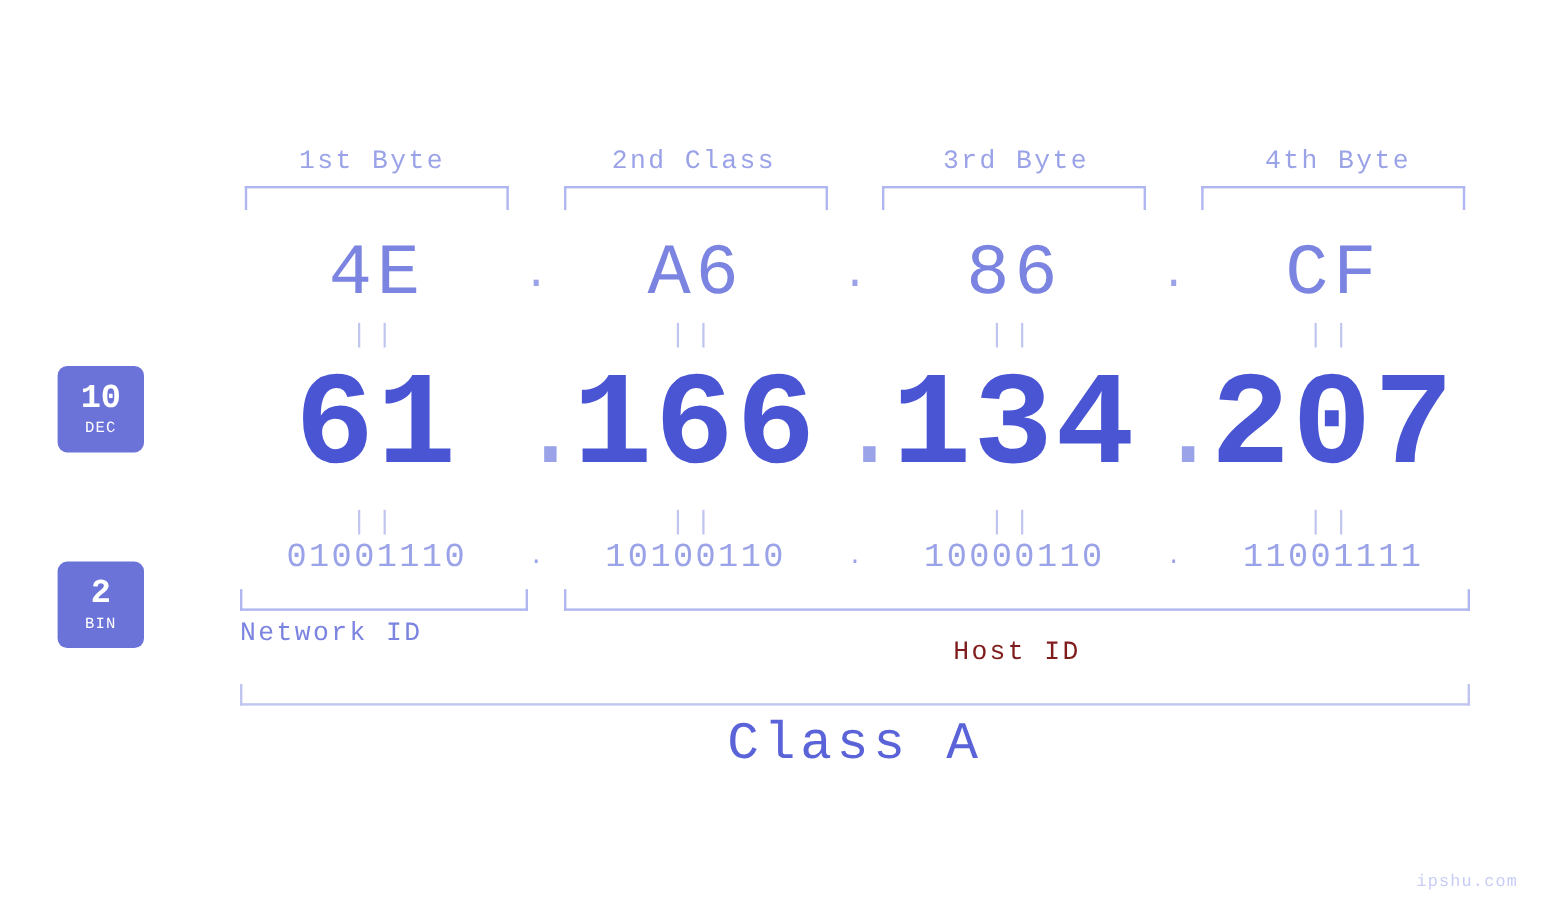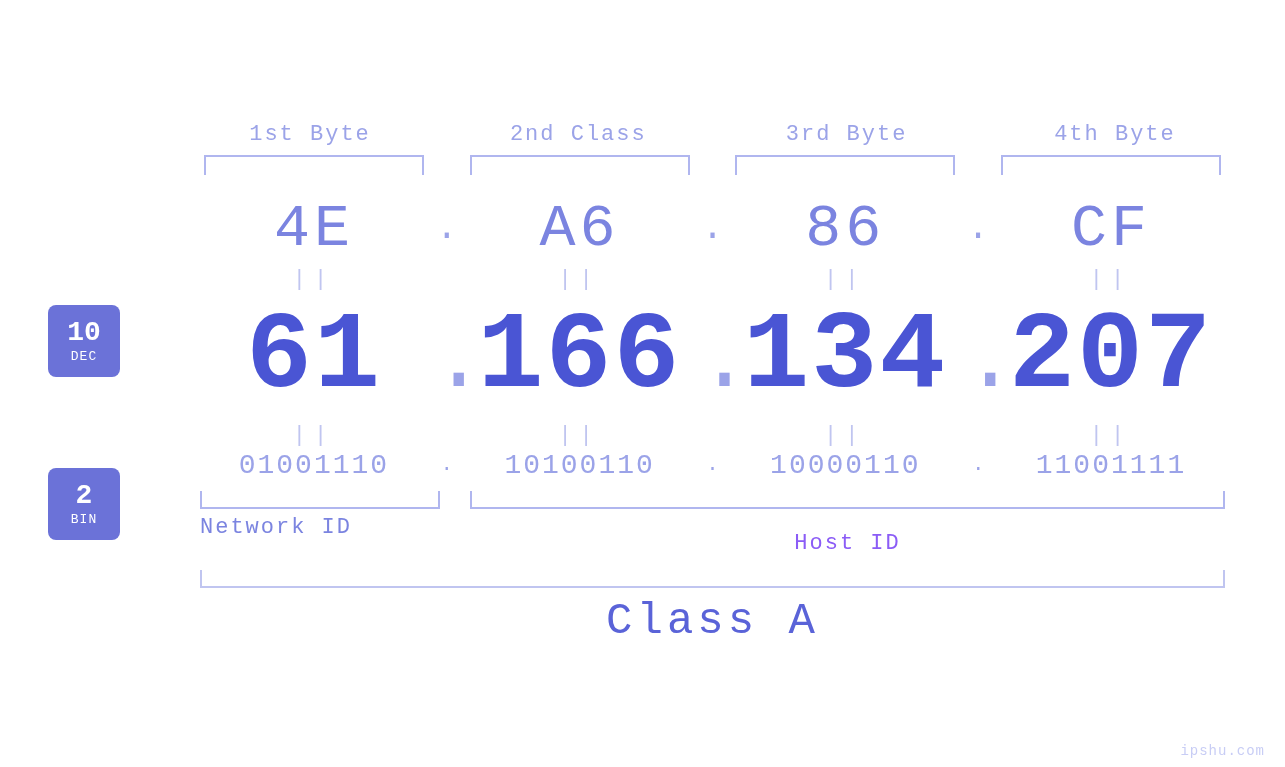--- a/index.html
+++ b/index.html
@@ -152,21 +152,21 @@
     .bin-value {
       color: #9ba3e8;
       font-size: 28px;
       letter-spacing: 2px;
       margin-top: 46px;
     }
 
     
     .watermark {
       position: absolute;
-      bottom: 8px;
+      bottom: 24px;
       right: 20px;
       color: #c8cdf5;
       font-size: 14px;
       font-family: 'Courier New', Courier, monospace;
       letter-spacing: 1px;
     }
   </style>
 </head>
 <body>
 
@@ -283,21 +283,21 @@
 
       <div style="display:flex; flex-direction:column; align-items:flex-start; width:240px;">
         <div style="width:100%; height:18px; border-bottom:2px solid #b0b6ef; border-left:2px solid #b0b6ef; border-right:2px solid #b0b6ef;"></div>
         <div style="margin-top:6px; color:#7b84e0; font-size:22px; letter-spacing:2px;">Network ID</div>
       </div>
 
       <div style="width:30px;"></div>
 
       <div style="display:flex; flex-direction:column; align-items:center; flex:1;">
         <div style="width:100%; height:18px; border-bottom:2px solid #b0b6ef; border-left:2px solid #b0b6ef; border-right:2px solid #b0b6ef;"></div>
-        <div style="margin-top:22px; color:#8b5cf6; font-size:22px; letter-spacing:2px;">Host ID</div>
+        <div style="margin-top:22px; color:#7f1d1d; font-size:22px; letter-spacing:2px;">Host ID</div>
       </div>
     </div>
 
     <div style="margin-top:14px; padding:0 10px;">
       <div style="width:100%; height:18px; border-bottom:2px solid #c0c5f0; border-left:2px solid #c0c5f0; border-right:2px solid #c0c5f0;"></div>
     </div>
 
     <div style="text-align:center; color:#5a63d8; font-size:44px; letter-spacing:4px; margin-top:8px;">Class A</div>
 
   </div>

